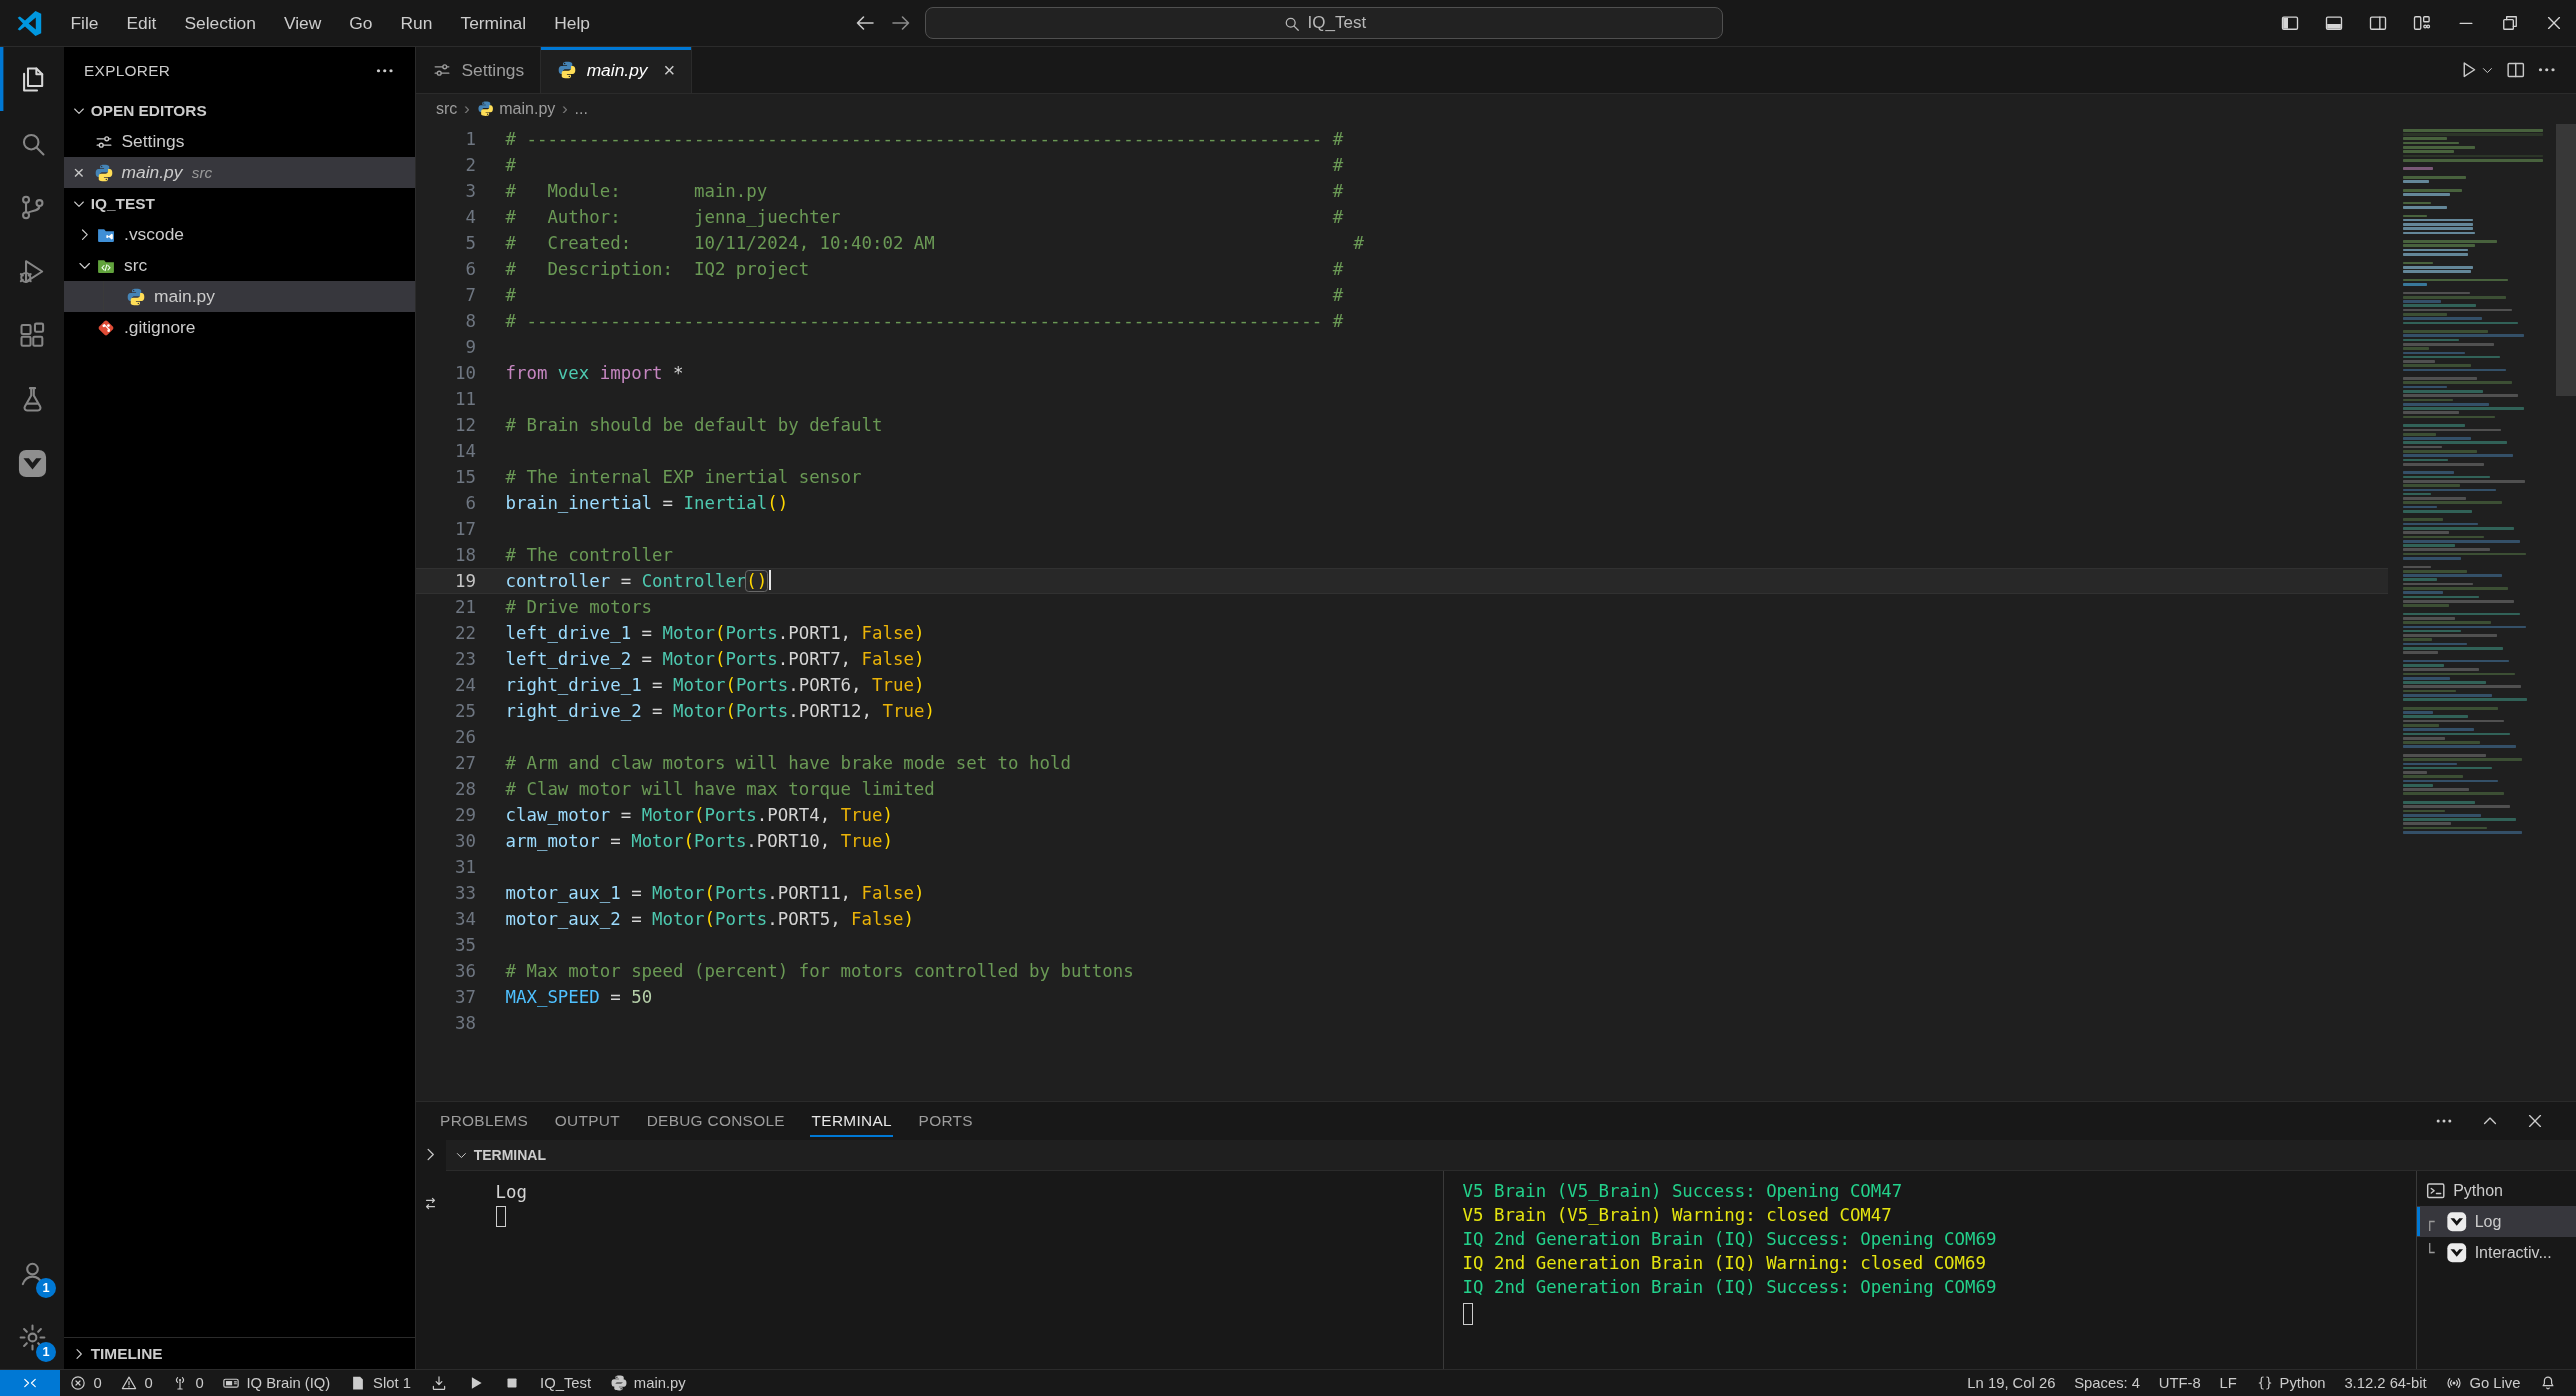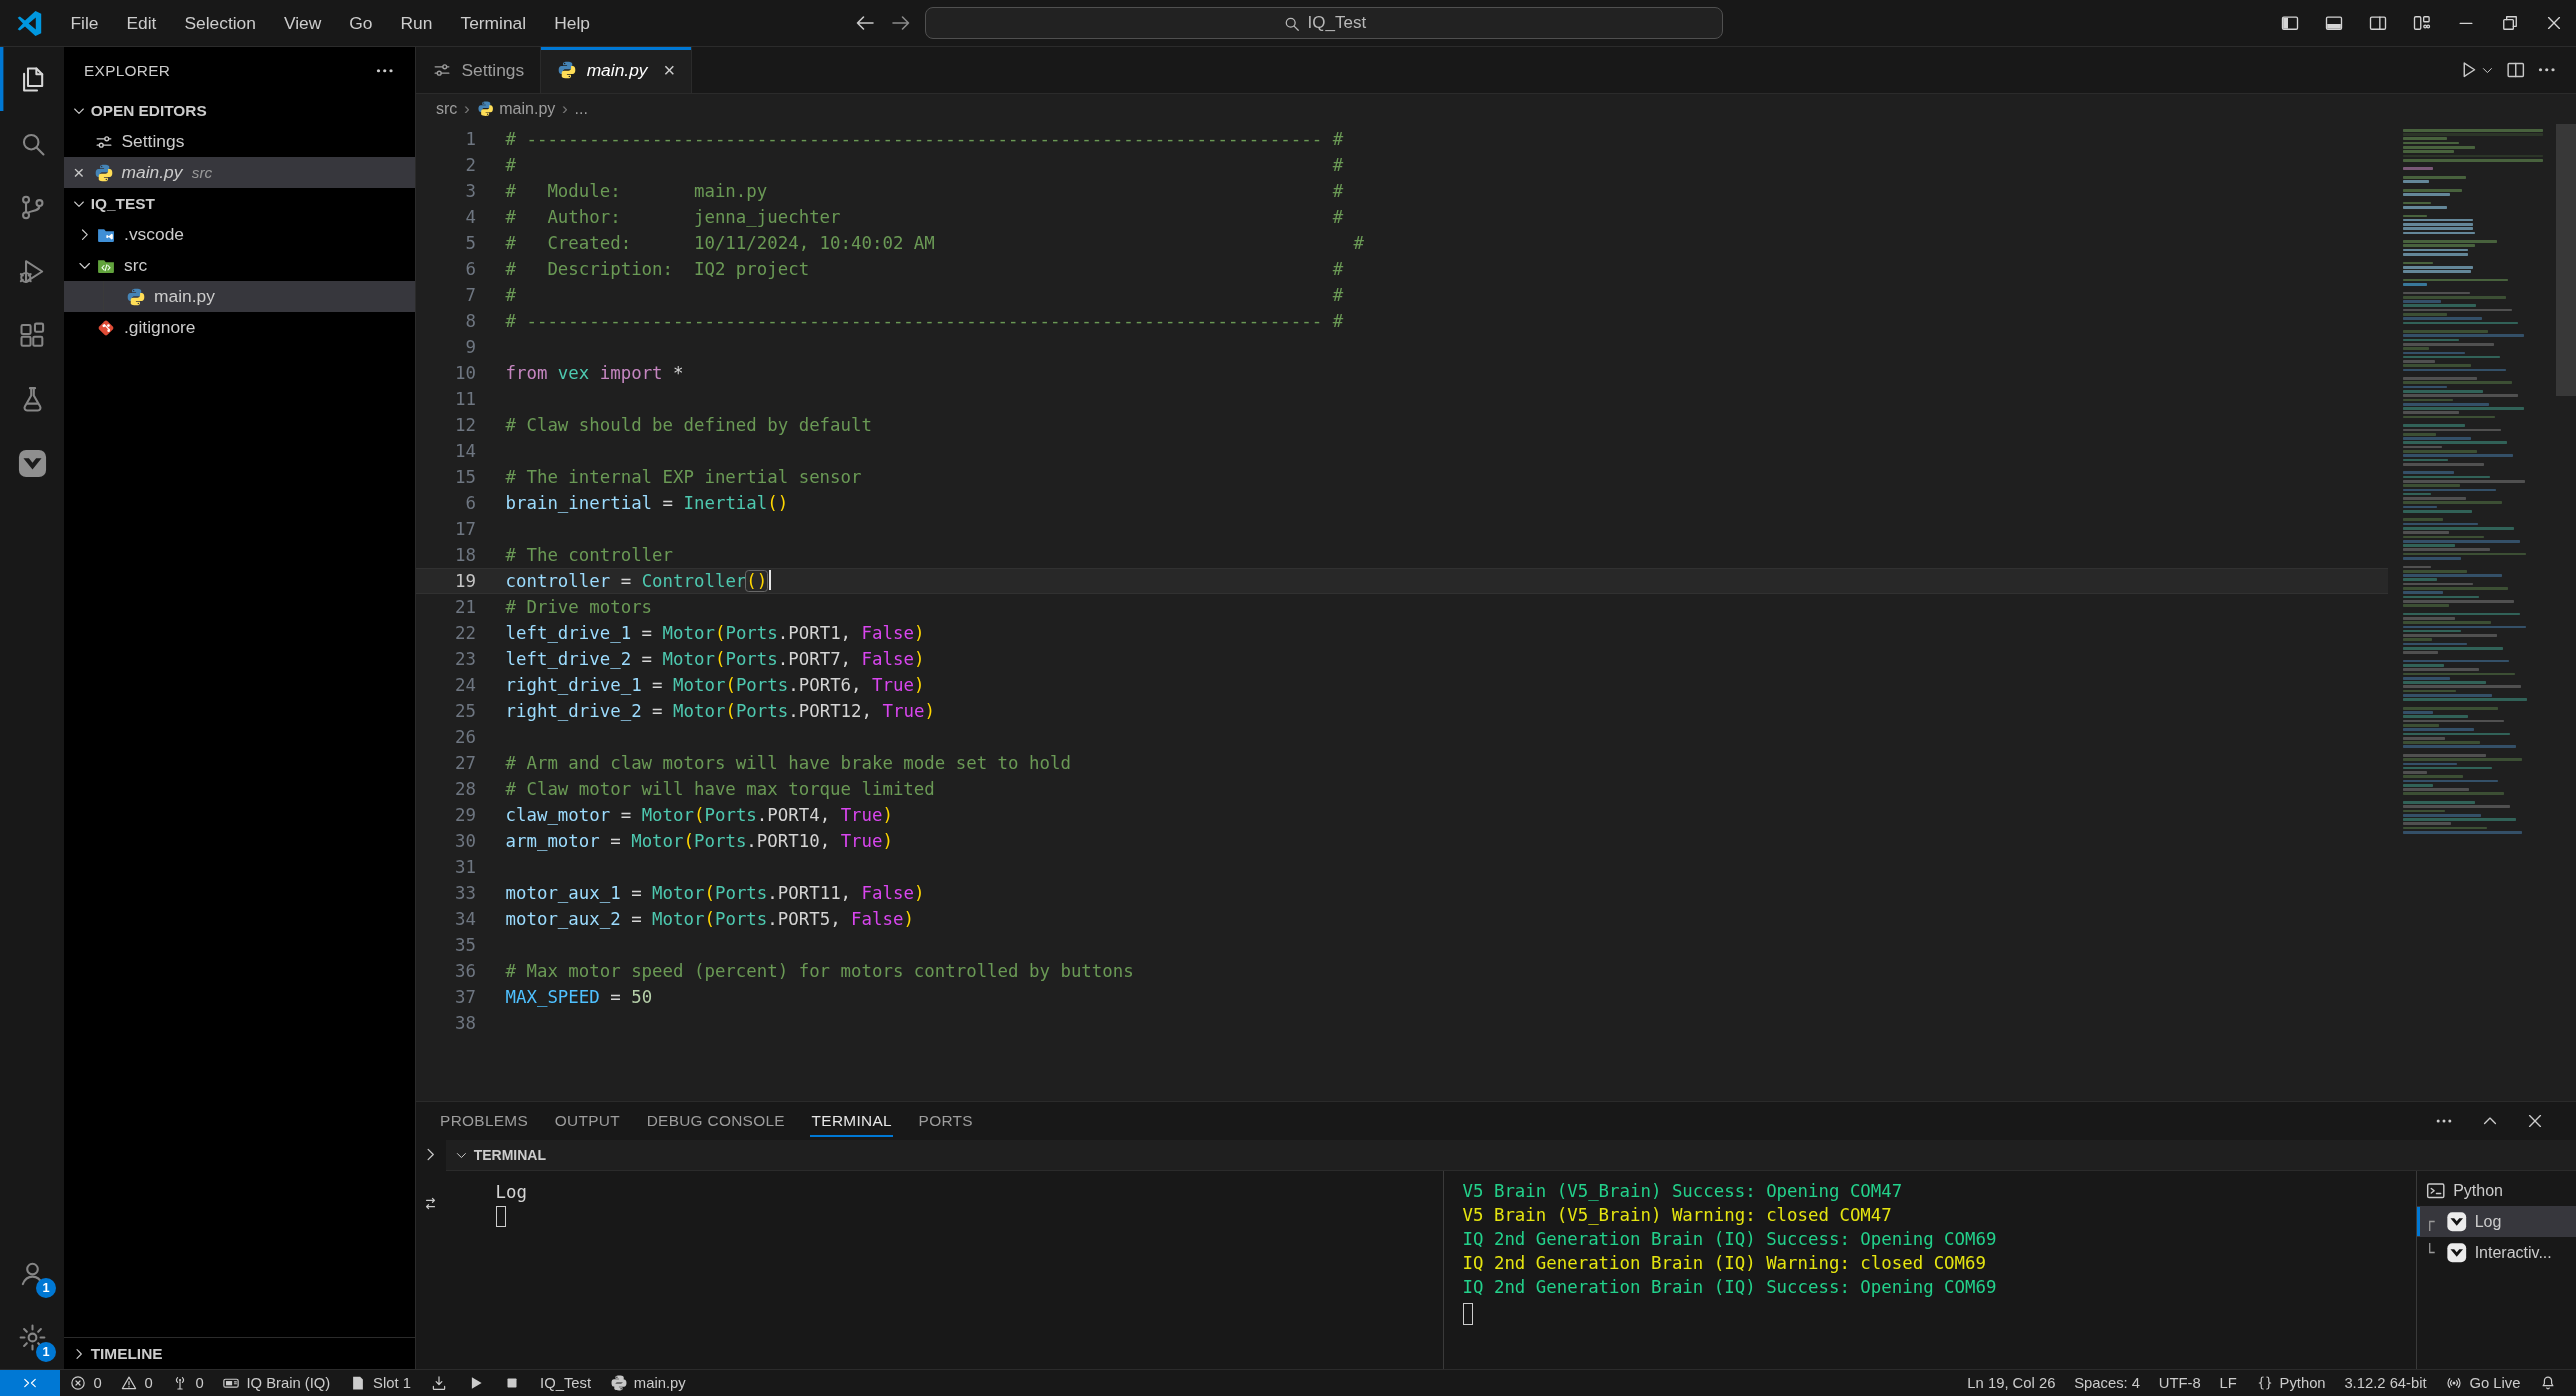--- a/index.html
+++ b/index.html
@@ -68,21 +68,21 @@
   .bc-sep{color:#767676;font-size:17.4px}
 
   .editor-body{position:relative;flex:1;min-height:0;background:#1f1f1f;overflow:hidden}
   .code{position:absolute;top:2.7px;left:0;right:188px;font-family:"DejaVu Sans Mono",monospace;font-size:17.4px;line-height:26px}
   .cline{display:flex;height:26px;white-space:pre}
   .cline .ln{width:60px;text-align:right;color:#6e7681;flex:none}
   .cline .lc{margin-left:29.5px}
   .cline.current{background:rgba(255,255,255,.045);box-shadow:inset 0 0.7px 0 rgba(255,255,255,.06),inset 0 -0.7px 0 rgba(255,255,255,.06)}
   .cline.current .ln{color:#c6c6c6}
   .tk-com{color:#6A9955}.tk-kw{color:#C586C0}.tk-cls{color:#4EC9B0}.tk-var{color:#9CDCFE}
-  .tk-op{color:#d4d4d4}.tk-par{color:#FFD700}.tk-bool{color:#d946ef}.tk-num{color:#B5CEA8}
+  .tk-op{color:#d4d4d4}.tk-par{color:#FFD700}.tk-bool{color:#eab308}.tk-num{color:#B5CEA8}
   .tk-const{color:#4FC1FF}.tk-plain{color:#d4d4d4}
   .parbox{outline:1.3px solid #686868;border-radius:2.7px}
   .caret{display:inline-block;width:2px;height:20px;background:#e6e6e6;vertical-align:-2.7px;margin-left:1.3px}
   .minimap{position:absolute;top:5.4px;right:24px;width:149px}
   .mm-row{height:2.7px;margin-bottom:1.6px;border-radius:0.7px}
   .scroll-slider{position:absolute;top:0;right:0;width:20px;height:272px;background:rgba(121,121,121,.28)}
 
   
   .panel{height:268px;border-top:0.7px solid #2b2b2b;background:#181818;display:flex;flex-direction:column}
   .panel-tabs-row{height:38px;display:flex;align-items:center;padding:0 10.7px;flex:none}
@@ -544,21 +544,21 @@
             <div class="cline">
      <span class="ln">10</span>
      <span class="lc"><span class="tk-kw">from </span><span class="tk-cls">vex</span><span class="tk-kw"> import </span><span class="tk-op">*</span></span>
    </div>
             <div class="cline">
      <span class="ln">11</span>
      <span class="lc"></span>
    </div>
             <div class="cline">
      <span class="ln">12</span>
-     <span class="lc"><span class="tk-com"># Claw should be defined by default</span></span>
+     <span class="lc"><span class="tk-com"># Brain should be default by default</span></span>
    </div>
             <div class="cline">
      <span class="ln">14</span>
      <span class="lc"></span>
    </div>
             <div class="cline">
      <span class="ln">15</span>
      <span class="lc"><span class="tk-com"># The internal EXP inertial sensor</span></span>
    </div>
             <div class="cline">

